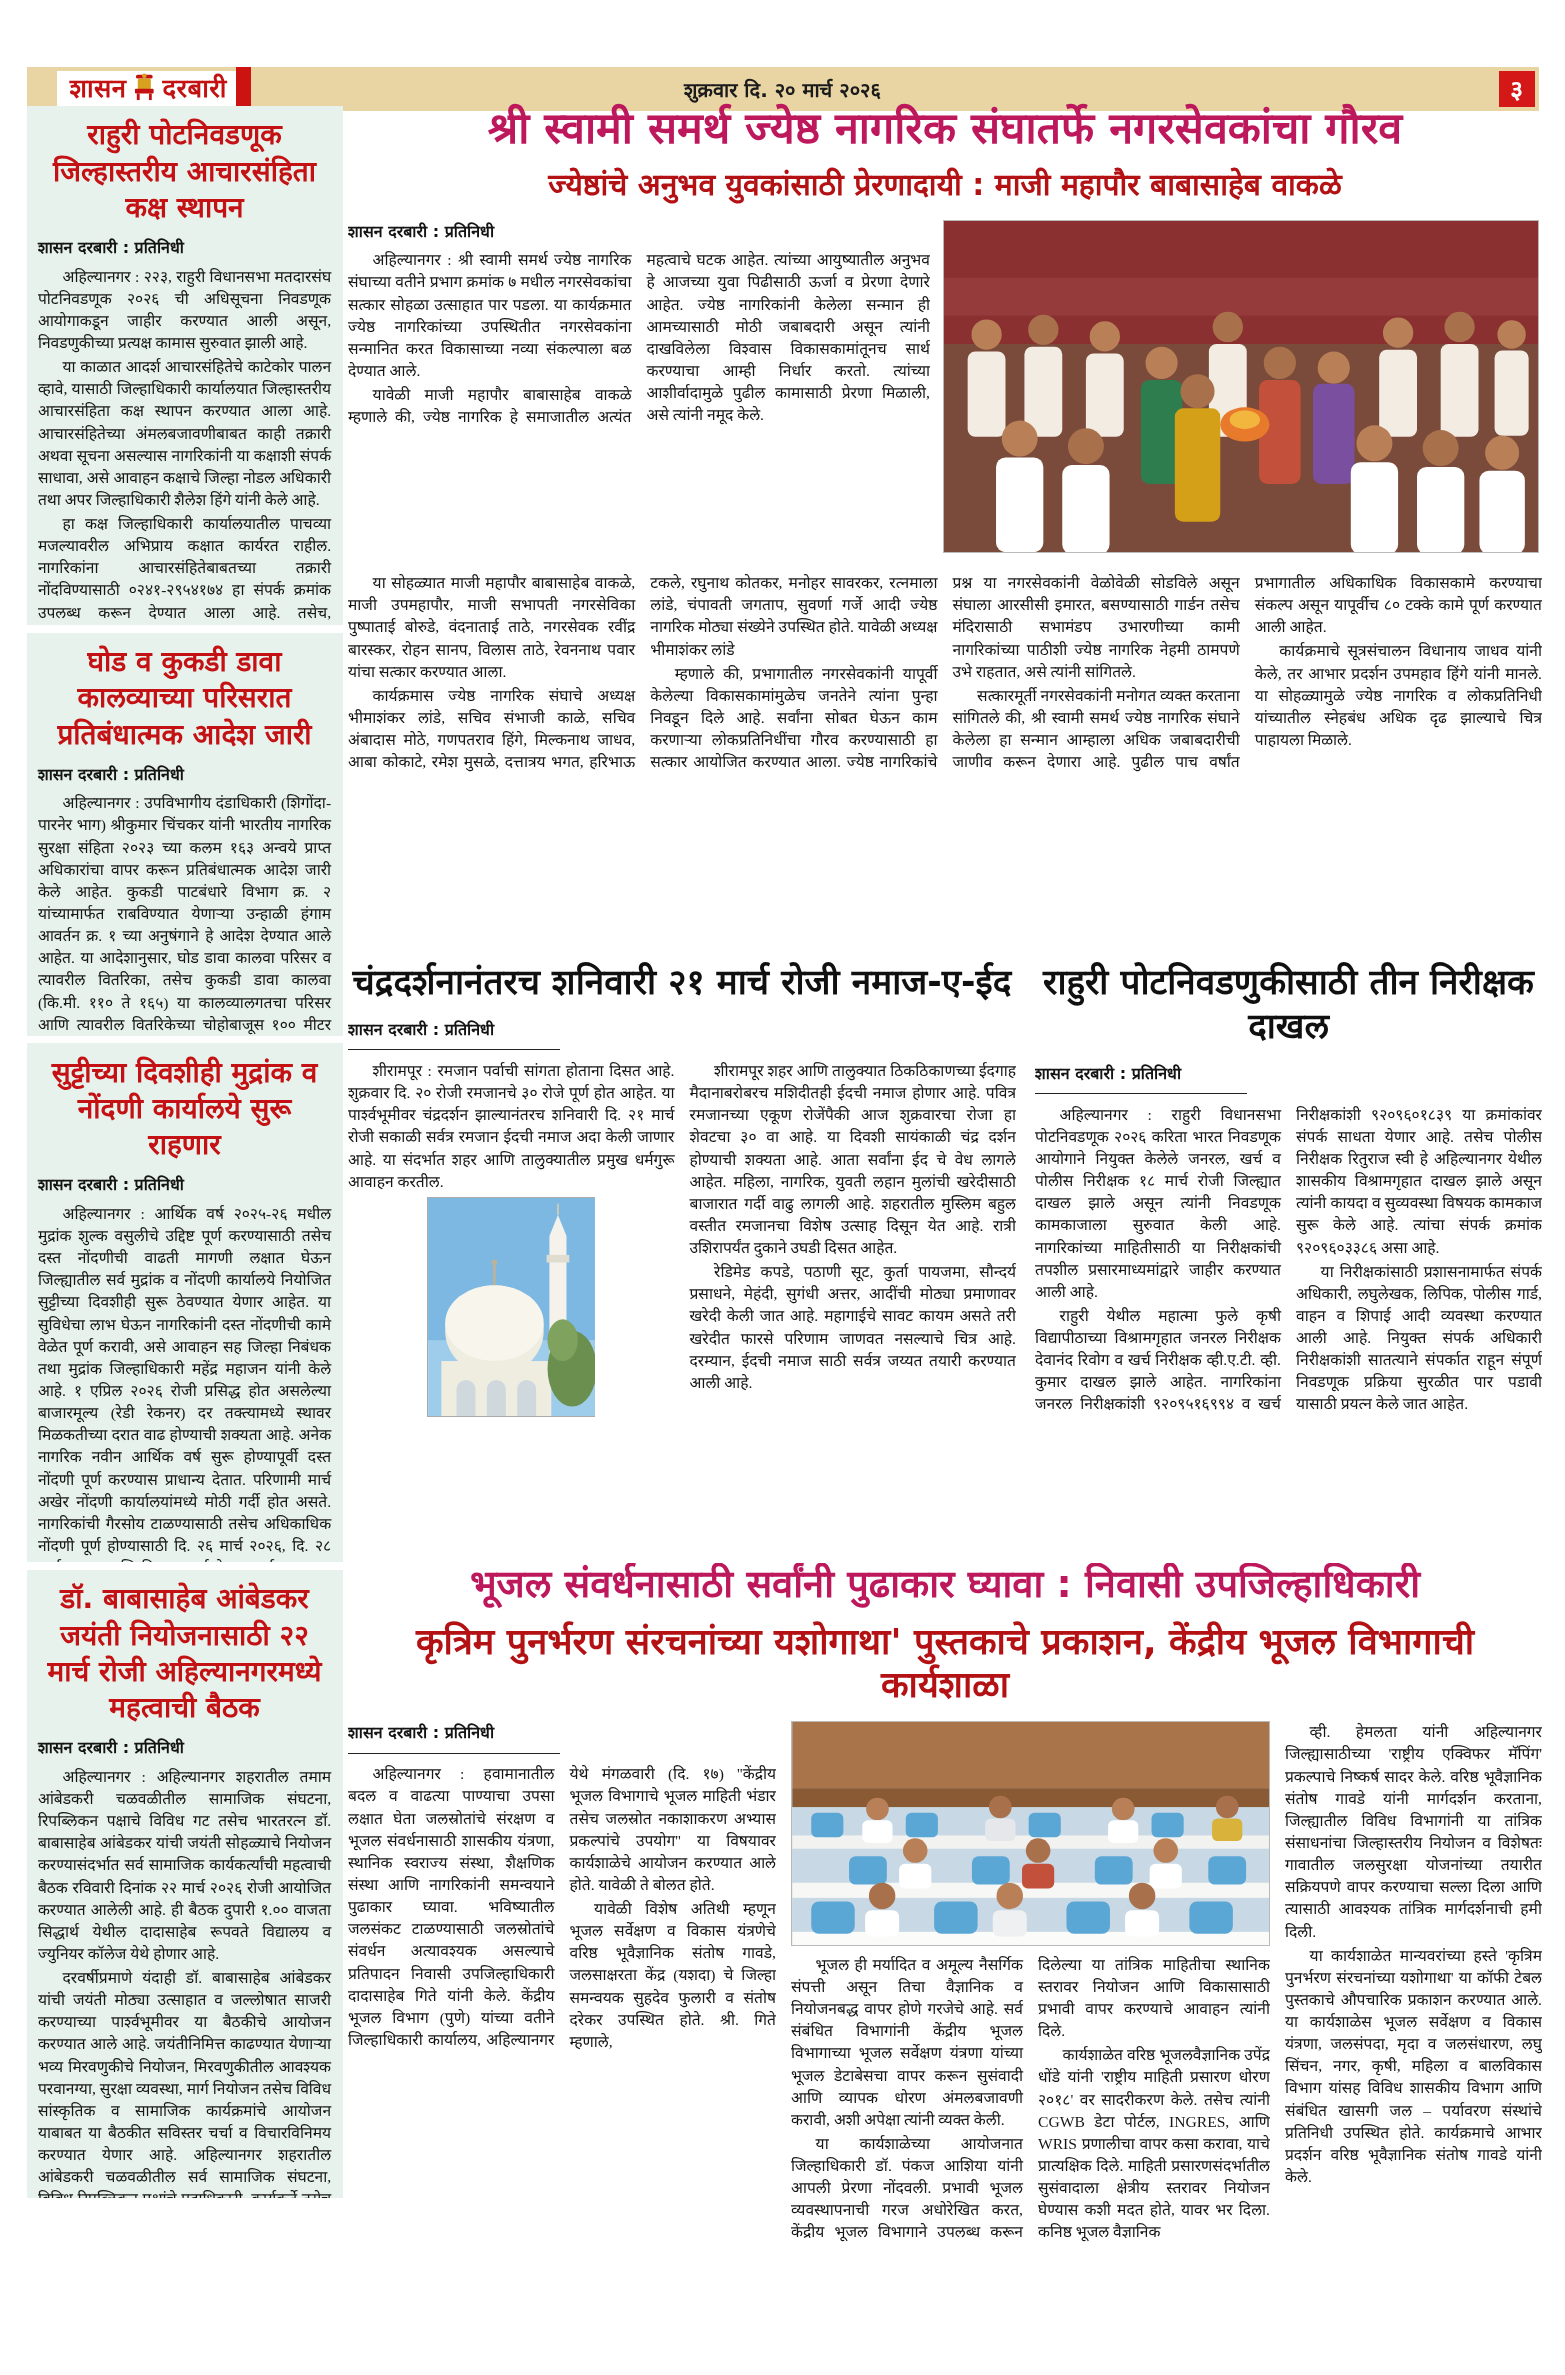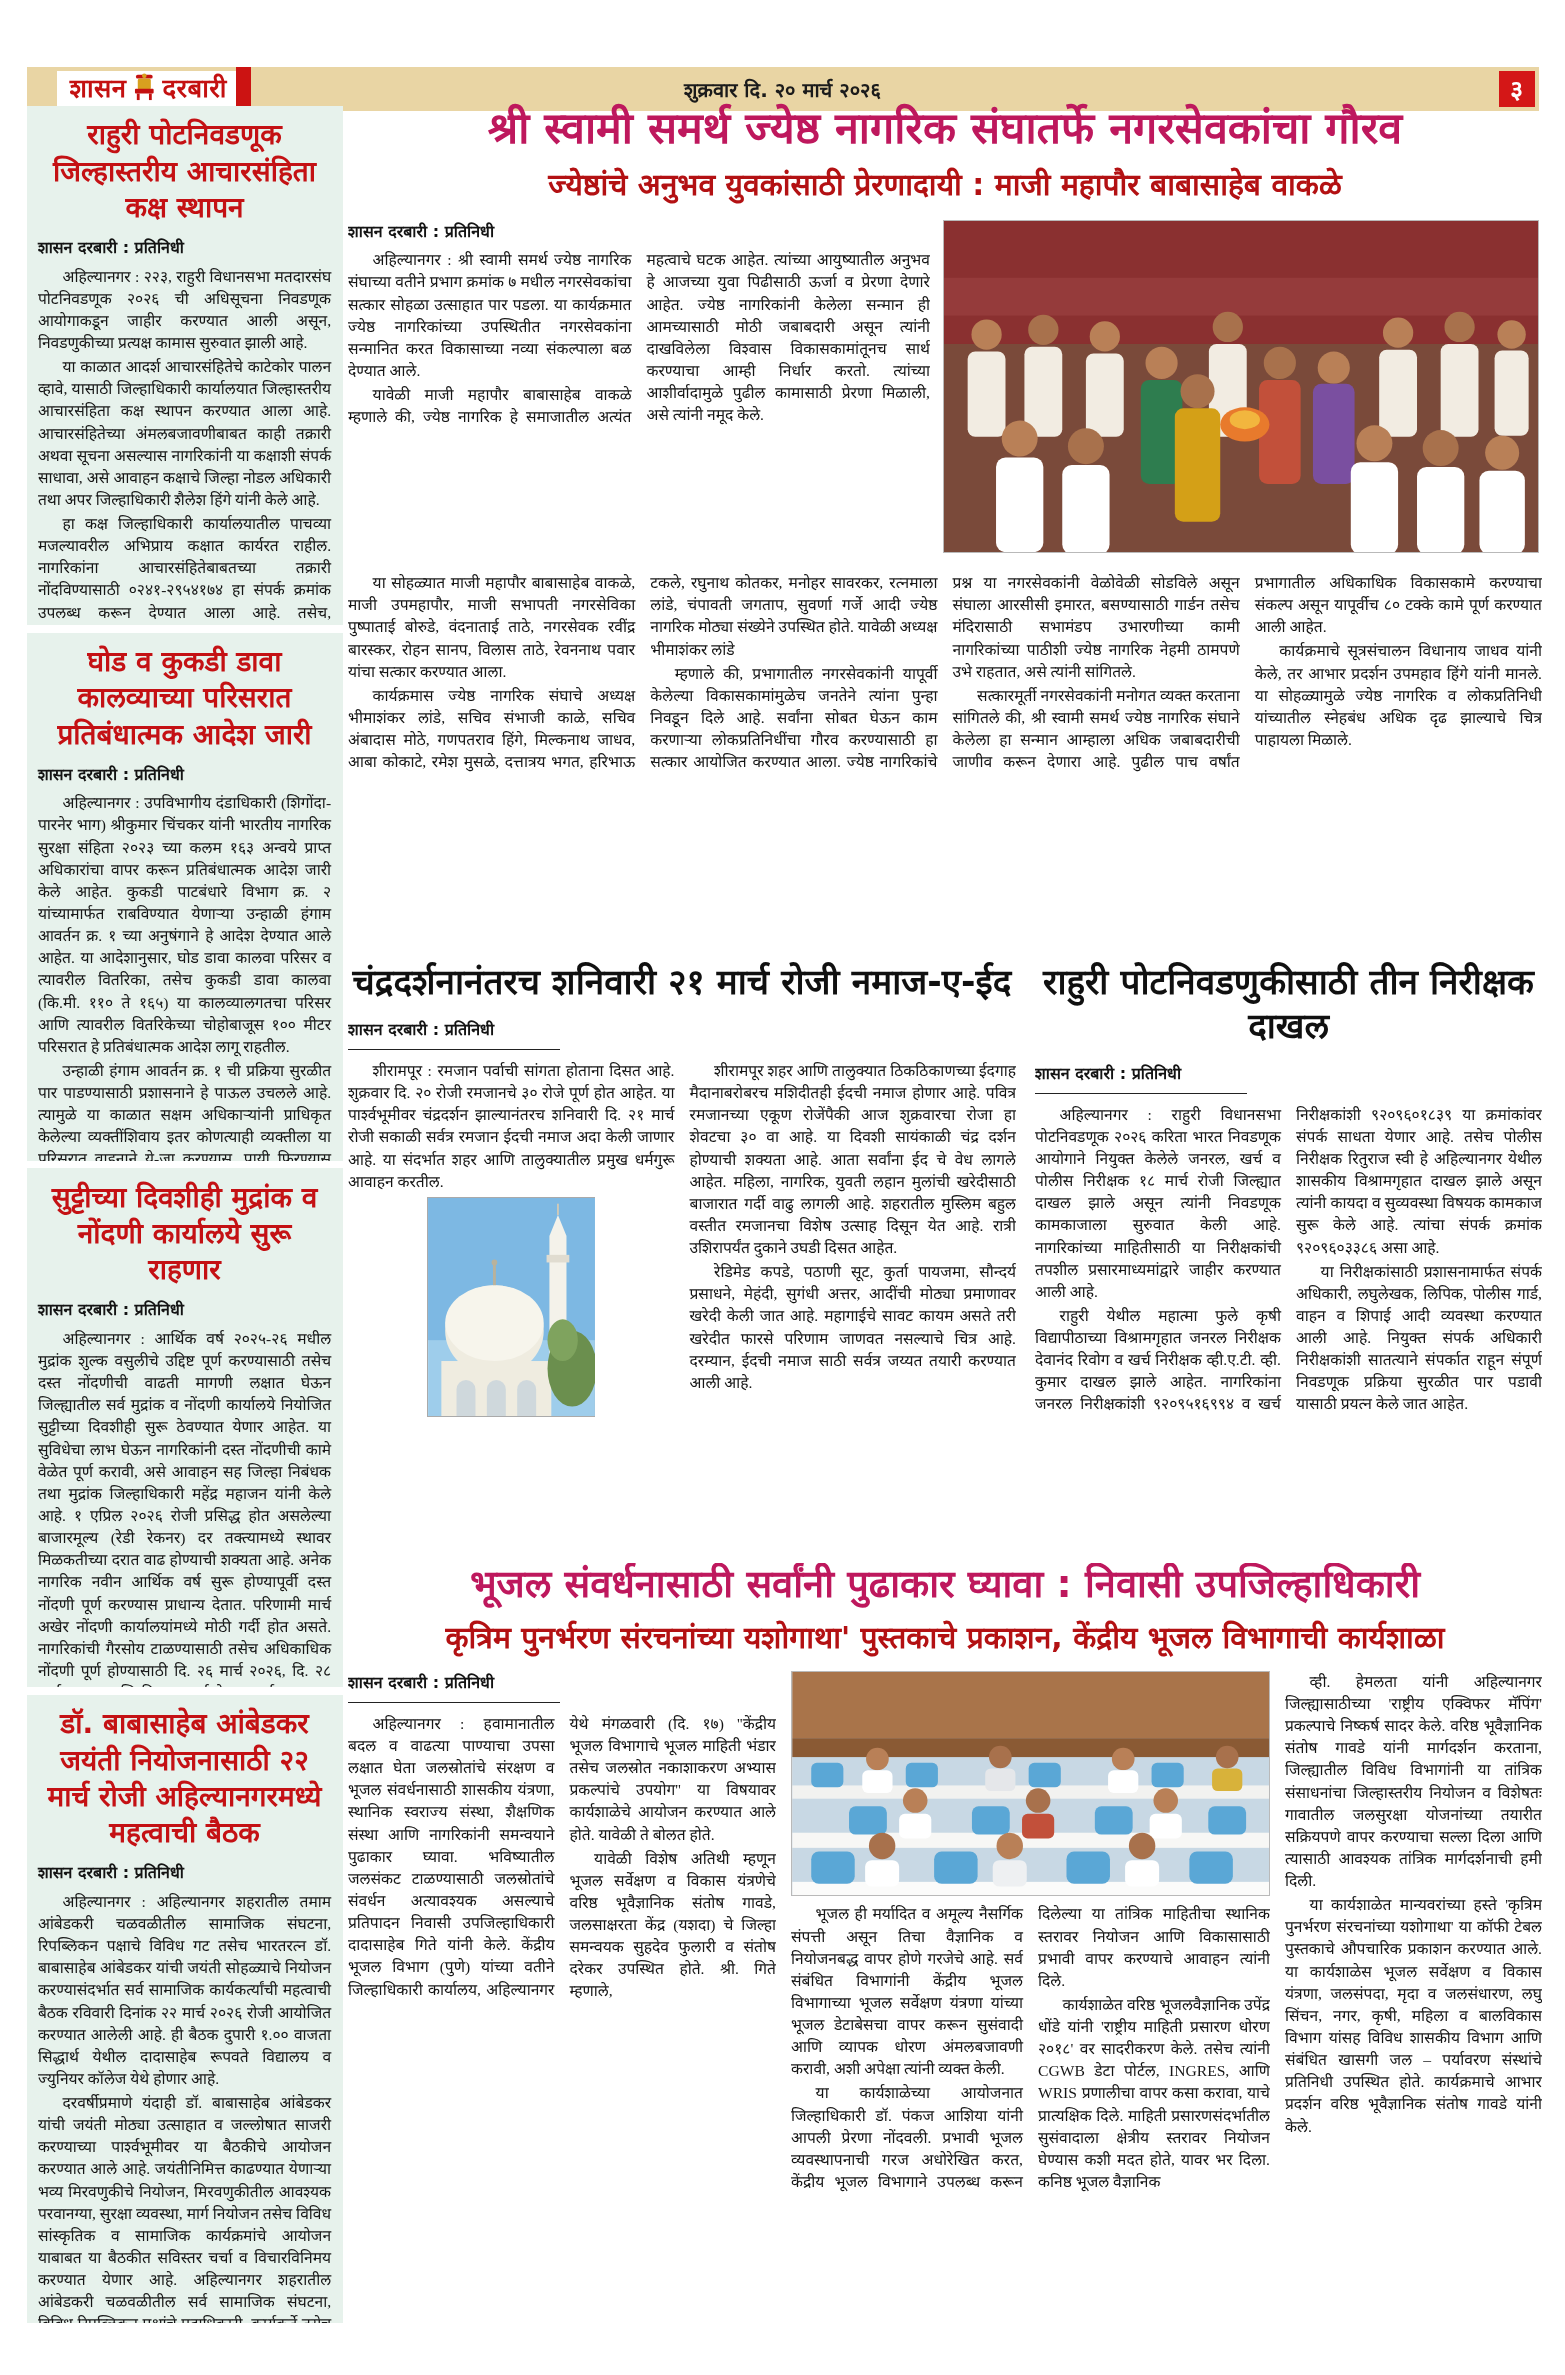--- a/index.html
+++ b/index.html
@@ -42,21 +42,21 @@
     font-size: 28px; line-height: 1.3; text-align: center; margin-bottom: 9.5px;
   }
   .byline {
     font-family: "DejaVu Sans", sans-serif; font-weight: 700; font-size: 16px;
     color: #141414; margin-bottom: 7.6px;
   }
   .byline.ruled { border-bottom: 1.9px solid #222; display: inline-block; padding-bottom: 9.5px; margin-bottom: 9.5px; padding-right: 66px; }
   .body { font-size: 15.6px; line-height: 1.42; color: #151515; text-align: justify; }
   .body p { text-indent: 24.6px; margin-bottom: 1.9px; }
   .h-mint-1 { height: 519px; }
-  .h-mint-2 { height: 528px; }
+  .h-mint-2 { height: 403px; }
   .h-mint-3 { height: 519px; }
   .h-mint-4 { height: 628px; }
   
   .main { position: absolute; left: 348px; top: 104px; width: 1194px; }
   .head-black {
     font-family: "DejaVu Sans", sans-serif; font-weight: 700; color: #be185d;
     font-size: 43px; line-height: 1.15; text-align: center;
   }
   .head-red-sub {
     font-family: "DejaVu Sans", sans-serif; font-weight: 700; color: #b31113;
@@ -273,21 +273,21 @@
           <p>अहिल्यानगर : राहुरी विधानसभा पोटनिवडणूक २०२६ करिता भारत निवडणूक आयोगाने नियुक्त केलेले जनरल, खर्च व पोलीस निरीक्षक १८ मार्च रोजी जिल्ह्यात दाखल झाले असून त्यांनी निवडणूक कामकाजाला सुरुवात केली आहे. नागरिकांच्या माहितीसाठी या निरीक्षकांची तपशील प्रसारमाध्यमांद्वारे जाहीर करण्यात आली आहे.</p>
           <p>राहुरी येथील महात्मा फुले कृषी विद्यापीठाच्या विश्रामगृहात जनरल निरीक्षक देवानंद रिवोग व खर्च निरीक्षक व्ही.ए.टी. व्ही. कुमार दाखल झाले आहेत. नागरिकांना जनरल निरीक्षकांशी ९२०९५१६९९४ व खर्च निरीक्षकांशी ९२०९६०१८३९ या क्रमांकांवर संपर्क साधता येणार आहे. तसेच पोलीस निरीक्षक रितुराज स्वी हे अहिल्यानगर येथील शासकीय विश्रामगृहात दाखल झाले असून त्यांनी कायदा व सुव्यवस्था विषयक कामकाज सुरू केले आहे. त्यांचा संपर्क क्रमांक ९२०९६०३३८६ असा आहे.</p>
           <p>या निरीक्षकांसाठी प्रशासनामार्फत संपर्क अधिकारी, लघुलेखक, लिपिक, पोलीस गार्ड, वाहन व शिपाई आदी व्यवस्था करण्यात आली आहे. नियुक्त संपर्क अधिकारी निरीक्षकांशी सातत्याने संपर्कात राहून संपूर्ण निवडणूक प्रक्रिया सुरळीत पार पडावी यासाठी प्रयत्न केले जात आहेत.</p>
         </div>
     </article>
 
   </section>
 
   <section class="bottom-art">
     <h1 class="head-black" style="font-size:38px">भूजल संवर्धनासाठी सर्वांनी पुढाकार घ्यावा : निवासी उपजिल्हाधिकारी</h1>
-    <div class="head-red-sub" style="font-size:30px">कृत्रिम पुनर्भरण संरचनांच्या यशोगाथा' पुस्तकाचे प्रकाशन, केंद्रीय भूजल विभागाची कार्यशाळा</div>
+    <div class="head-red-sub" style="font-size:36px">कृत्रिम पुनर्भरण संरचनांच्या यशोगाथा' पुस्तकाचे प्रकाशन, केंद्रीय भूजल विभागाची कार्यशाळा</div>
 
     <div class="bottom-flex">
       <div class="b-col-left">
         <div><span class="byline ruled">शासन दरबारी : प्रतिनिधी</span></div>
         <div class="body cols2">
             <p>अहिल्यानगर : हवामानातील बदल व वाढत्या पाण्याचा उपसा लक्षात घेता जलस्रोतांचे संरक्षण व भूजल संवर्धनासाठी शासकीय यंत्रणा, स्थानिक स्वराज्य संस्था, शैक्षणिक संस्था आणि नागरिकांनी समन्वयाने पुढाकार घ्यावा. भविष्यातील जलसंकट टाळण्यासाठी जलस्रोतांचे संवर्धन अत्यावश्यक असल्याचे प्रतिपादन निवासी उपजिल्हाधिकारी दादासाहेब गिते यांनी केले. केंद्रीय भूजल विभाग (पुणे) यांच्या वतीने जिल्हाधिकारी कार्यालय, अहिल्यानगर येथे मंगळवारी (दि. १७) ''केंद्रीय भूजल विभागाचे भूजल माहिती भंडार तसेच जलस्रोत नकाशाकरण अभ्यास प्रकल्पांचे उपयोग'' या विषयावर कार्यशाळेचे आयोजन करण्यात आले होते. यावेळी ते बोलत होते.</p>
             <p>यावेळी विशेष अतिथी म्हणून भूजल सर्वेक्षण व विकास यंत्रणेचे वरिष्ठ भूवैज्ञानिक संतोष गावडे, जलसाक्षरता केंद्र (यशदा) चे जिल्हा समन्वयक सुहदेव फुलारी व संतोष दरेकर उपस्थित होते. श्री. गिते म्हणाले,</p>
           </div>
       </div>
 

